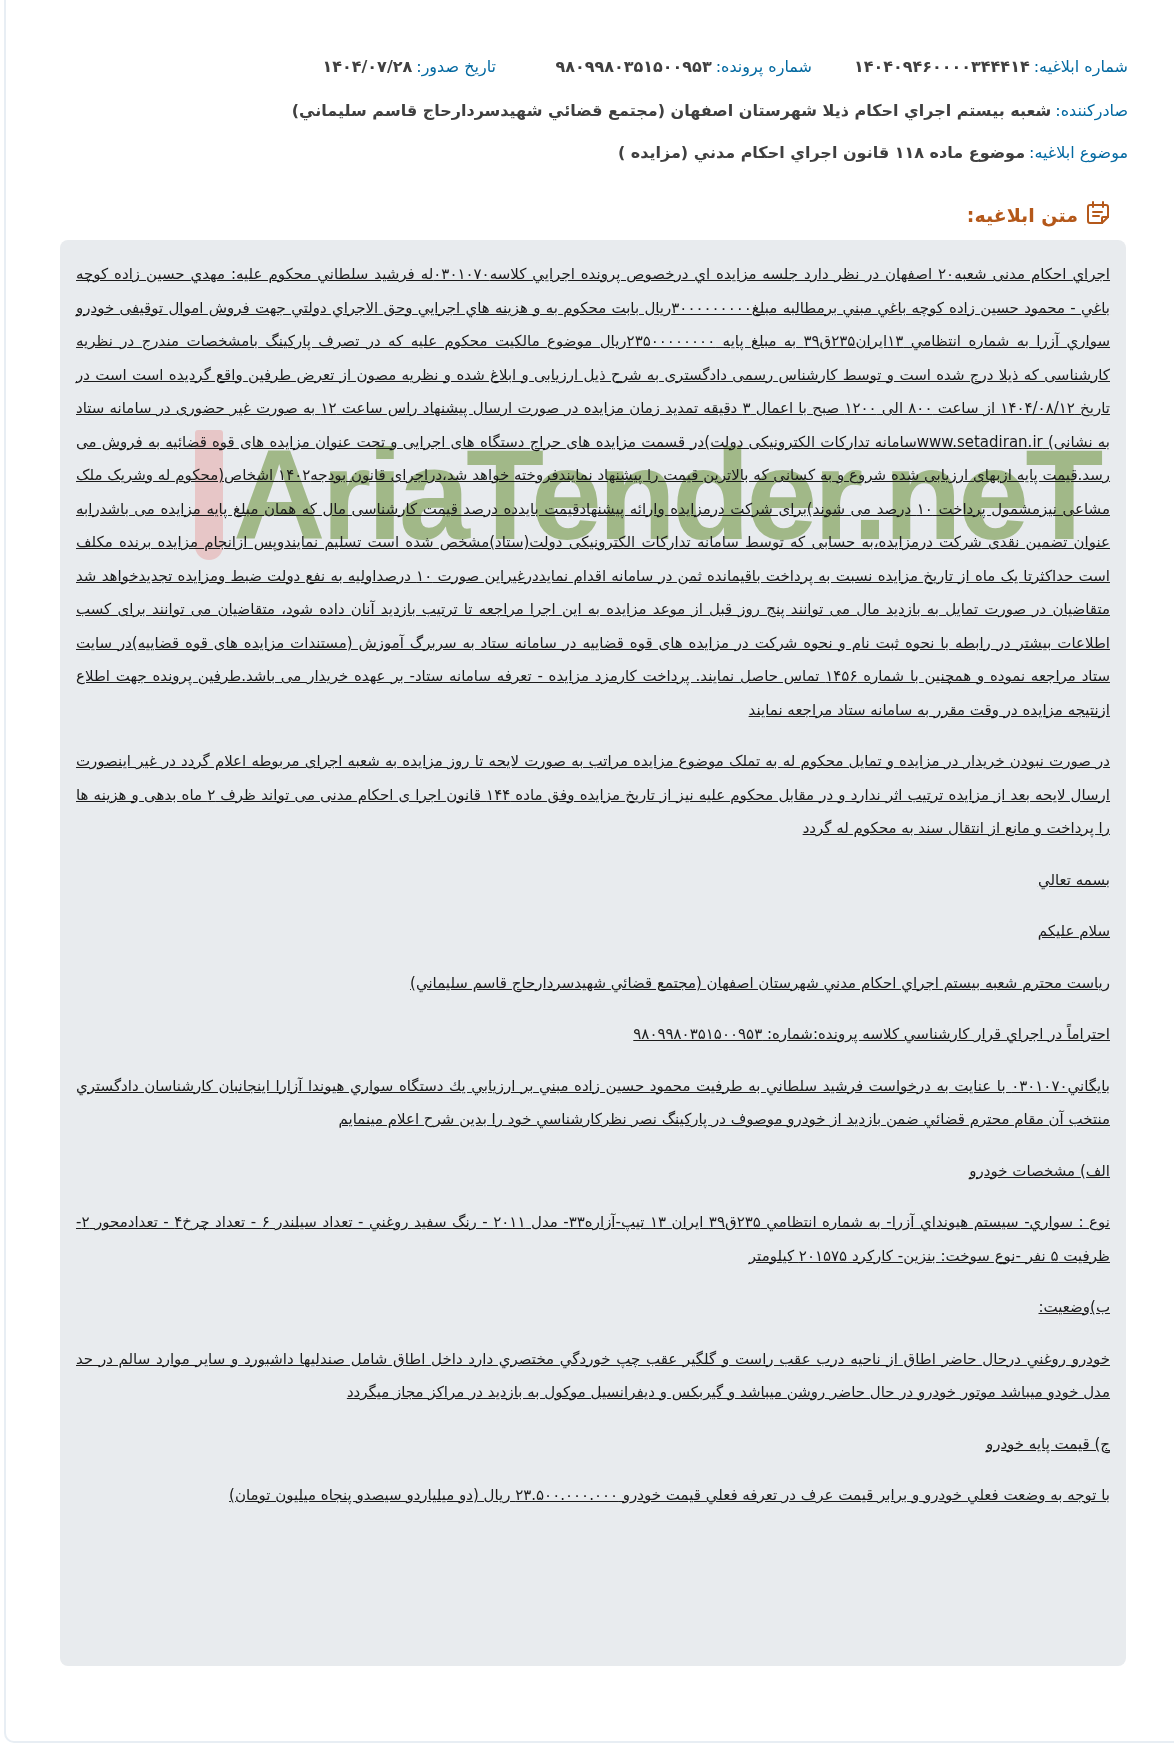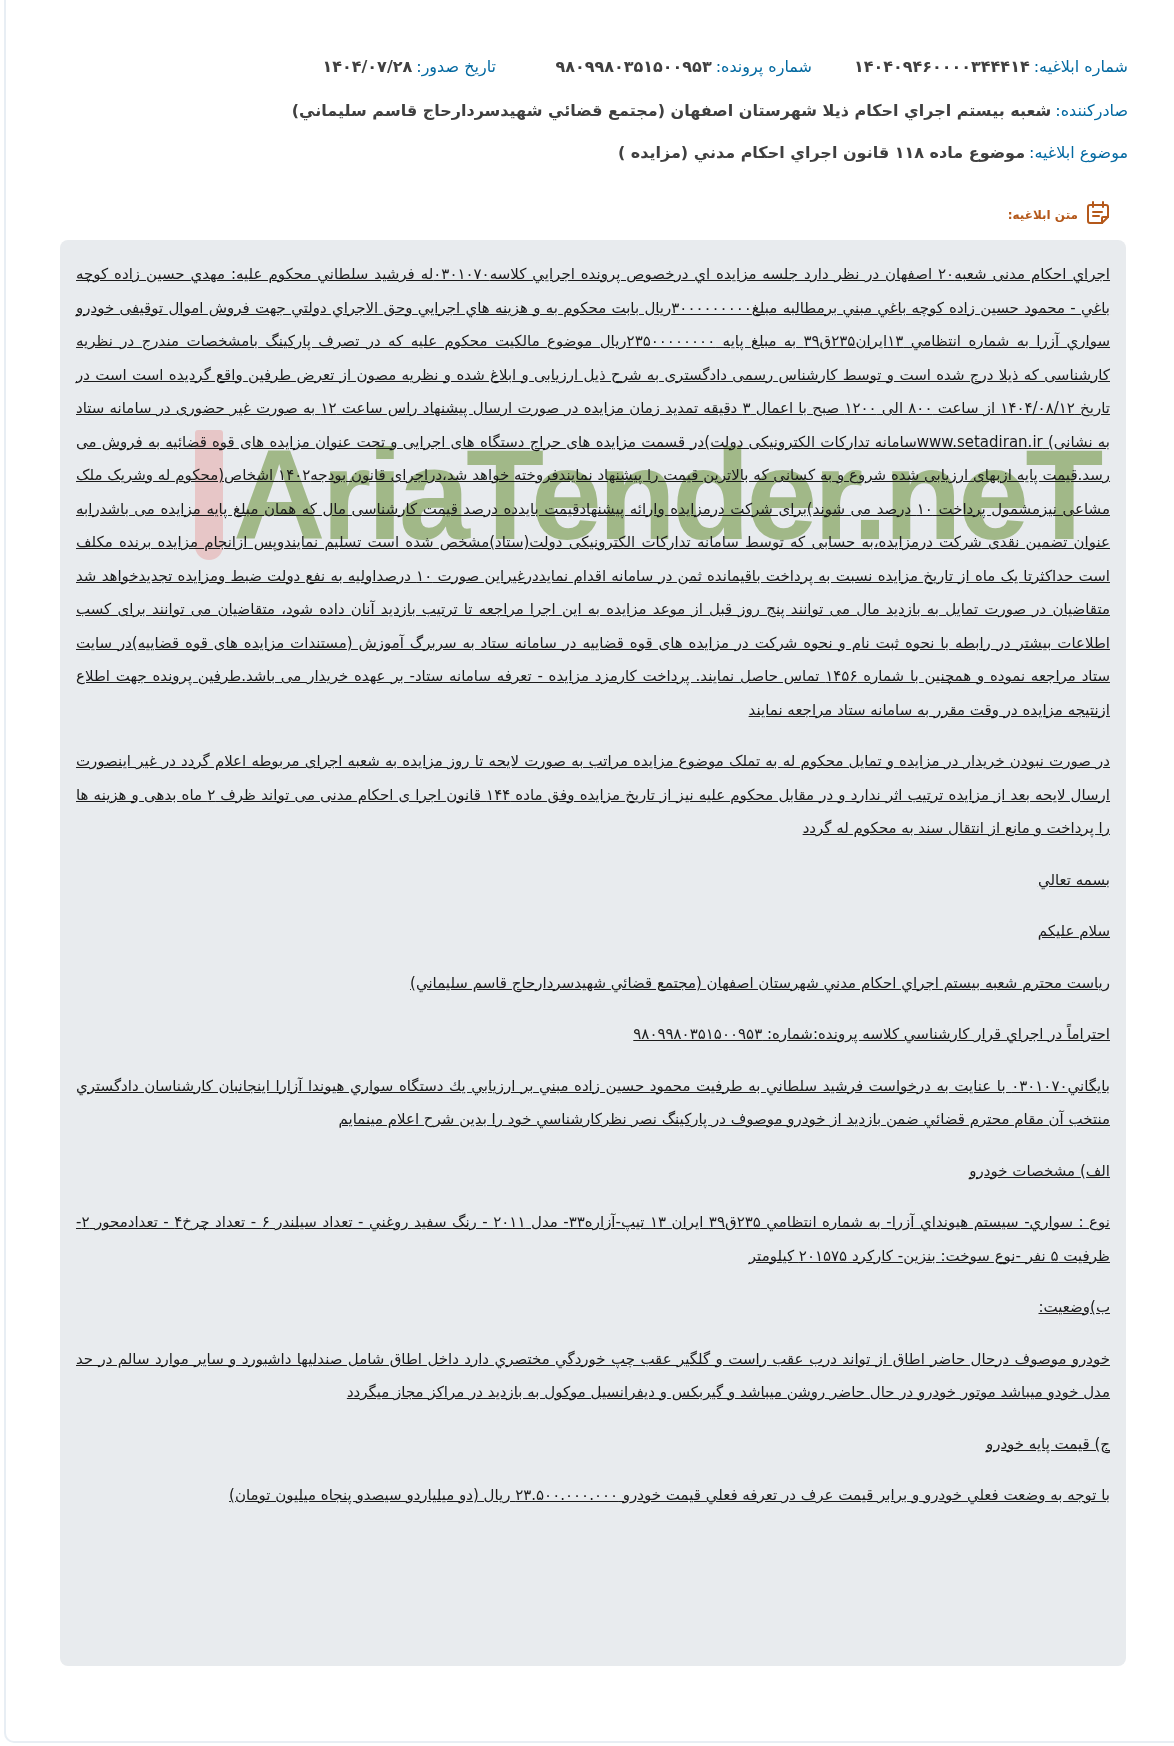--- a/index.html
+++ b/index.html
@@ -20,21 +20,21 @@
   .meta-row.r2 { top: 99px; }
   .meta-row.r3 { top: 141px; }
   .lbl { color: #0369a1; }
   .val { color: #404040; font-weight: bold; margin-right: 4px; }
   .m-item { display: flex; align-items: center; }
   .r1 .m-item { margin-left: 0; }
   .r1 .m-notice { width: 316px; }
   .r1 .m-case { width: 316px; }
   .section-head {
     position: absolute; right: 64px; top: 200px; display: flex; align-items: center;
-    color: #b4581a; font-weight: bold; font-size: 12px;
+    color: #b4581a; font-weight: bold; font-size: 19px;
   }
   .section-head svg { margin-left: 8px; }
   .body-box {
     position: absolute; left: 60px; right: 48px; top: 240px; height: 1426px;
     background: #e8ebee; border-radius: 8px; padding: 18px 16px 0 16px; box-sizing: border-box;
     color: #1b1b1b; font-size: 15px; line-height: 33.5px; text-align: justify;
   }
   .body-box p { margin: 0 0 16px 0; position: relative; z-index: 2; text-decoration: underline; }
   .body-box p.gap { margin-bottom: 18px; }
   .watermark {
@@ -102,16 +102,16 @@
   <p class="gap">اجراي احكام مدنی شعبه۲۰ اصفهان در نظر دارد جلسه مزايده اي درخصوص پرونده اجرايي كلاسه۰۳۰۱۰۷۰له فرشيد سلطاني محكوم عليه: مهدي حسين زاده كوچه باغي - محمود حسين زاده كوچه باغي  مبني برمطالبه مبلغ۳۰۰۰۰۰۰۰۰۰ريال بابت محكوم به و هزينه هاي اجرايي وحق الاجراي دولتي جهت فروش اموال توقيفی خودرو سواري آزرا به شماره انتظامي ۱۳ايران۲۳۵ق۳۹ به مبلغ پايه ۲۳۵۰۰۰۰۰۰۰۰ريال موضوع مالكيت محكوم عليه  كه در تصرف پاركينگ بامشخصات مندرج در نظريه كارشناسی كه ذيلا درج شده است و توسط كارشناس رسمی دادگستری به شرح ذيل ارزيابی و ابلاغ شده و نظريه مصون از تعرض طرفين واقع گرديده است است در تاريخ ۱۴۰۴/۰۸/۱۲ از ساعت ۸۰۰ الی ۱۲۰۰ صبح با اعمال ۳ دقيقه تمديد زمان مزايده در صورت ارسال پيشنهاد  راس ساعت ۱۲ به صورت غير حضوری در سامانه ستاد به نشانی) www.setadiran.irسامانه تداركات الكترونيكی دولت)در قسمت مزايده های حراج دستگاه های اجرايی و تحت عنوان مزايده های قوه قضائيه به فروش می رسد.قيمت پايه ازبهای ارزيابی شده شروع و به كسانی كه بالاترين قيمت را پيشنهاد نمايندفروخته خواهد شد،دراجرای قانون بودجه۱۴۰۲ اشخاص(محكوم له وشريک ملک مشاعی نيزمشمول پرداخت ۱۰ درصد می شوند)برای شركت درمزايده وارائه پيشنهادقيمت بايدده درصد قيمت كارشناسی مال كه همان مبلغ پايه مزايده می باشدرابه عنوان تضمين نقدی شركت درمزايده،به حسابی كه توسط سامانه تداركات الكترونيكی دولت(ستاد)مشخص شده است تسليم نمايندوپس ازانجام مزايده برنده مكلف است حداكثرتا يک ماه از تاريخ مزايده نسبت به پرداخت باقيمانده ثمن در سامانه اقدام نمايددرغيراين صورت ۱۰ درصداوليه به نفع دولت ضبط ومزايده تجديدخواهد شد متقاضيان در صورت تمايل به بازديد مال  می توانند پنج روز قبل از موعد مزايده به اين اجرا مراجعه تا ترتيب بازديد آنان داده شود، متقاضيان می توانند برای كسب اطلاعات بيشتر در رابطه با نحوه ثبت نام و نحوه شركت در مزايده های قوه قضاييه در سامانه ستاد به سربرگ آموزش (مستندات مزايده های قوه قضاييه)در سايت ستاد مراجعه نموده و همچنين با شماره ۱۴۵۶ تماس حاصل نمايند. پرداخت كارمزد مزايده - تعرفه سامانه ستاد- بر عهده خريدار می باشد.طرفين پرونده جهت اطلاع ازنتيجه مزايده در وقت مقرر به سامانه ستاد مراجعه نمايند</p>
   <p class="gap">در صورت نبودن خريدار در مزايده و تمايل محکوم له به تملک موضوع مزايده مراتب به صورت لايحه تا روز مزايده  به شعبه  اجرای مربوطه اعلام گردد در غير اينصورت ارسال لايحه بعد از مزايده ترتيب اثر ندارد  و در مقابل محکوم عليه نيز از تاريخ مزايده وفق ماده ۱۴۴ قانون اجرا ی احکام مدنی می تواند ظرف ۲ ماه بدهی و هزينه ها را پرداخت و مانع از انتقال سند به محکوم له گردد</p>
   <p class="gap">بسمه تعالي</p>
   <p class="gap">سلام عليكم</p>
   <p class="gap">رياست محترم شعبه بيستم اجراي احكام مدني شهرستان اصفهان (مجتمع قضائي شهيدسردارحاج قاسم سليماني)</p>
   <p class="gap">احتراماً در اجراي قرار كارشناسي كلاسه پرونده:شماره: ۹۸۰۹۹۸۰۳۵۱۵۰۰۹۵۳</p>
   <p class="gap">بايگاني۰۳۰۱۰۷۰ با عنايت به درخواست فرشيد سلطاني  به  طرفيت محمود حسين زاده مبني بر ارزيابي يك دستگاه سواري هيوندا آزارا اينجانبان كارشناسان دادگستري منتخب آن مقام محترم قضائي ضمن بازديد از خودرو موصوف در پاركينگ نصر نظركارشناسي خود  را بدين شرح اعلام مينمايم</p>
   <p class="gap">الف) مشخصات خودرو</p>
   <p class="gap">نوع : سواري- سيستم  هيونداي آزرا- به شماره انتظامي ۲۳۵ق۳۹ ايران ۱۳  تيپ-آزاره۳۳- مدل ۲۰۱۱ -  رنگ سفيد روغني -  تعداد سيلندر ۶ - تعداد چرخ۴ - تعدادمحور ۲- ظرفيت ۵ نفر -نوع سوخت: بنزين- كاركرد ۲۰۱۵۷۵ كيلومتر</p>
   <p class="gap">ب)وضعيت:</p>
-  <p class="gap">خودرو موصوف درحال حاضر اطاق از تواند درب عقب راست و گلگير عقب چپ خوردگي مختصري دارد داخل اطاق شامل صندليها داشبورد و ساير موارد سالم در حد مدل خودو ميباشد موتور خودرو در حال حاضر روشن ميباشد و گيربكس و ديفرانسيل موكول به بازديد در مراكز مجاز ميگردد</p>
+  <p class="gap">خودرو روغني درحال حاضر اطاق از ناحيه درب عقب راست و گلگير عقب چپ خوردگي مختصري دارد داخل اطاق شامل صندليها داشبورد و ساير موارد سالم در حد مدل خودو ميباشد موتور خودرو در حال حاضر روشن ميباشد و گيربكس و ديفرانسيل موكول به بازديد در مراكز مجاز ميگردد</p>
   <p class="gap">ج) قيمت پايه خودرو</p>
   <p class="gap">با توجه به وضعت فعلي خودرو و برابر قيمت عرف  در تعرفه فعلي قيمت خودرو ۲۳.۵۰۰.۰۰۰.۰۰۰ ريال (دو ميلياردو سيصدو پنجاه ميليون تومان)</p>
 </div>
 
 </body></html>

